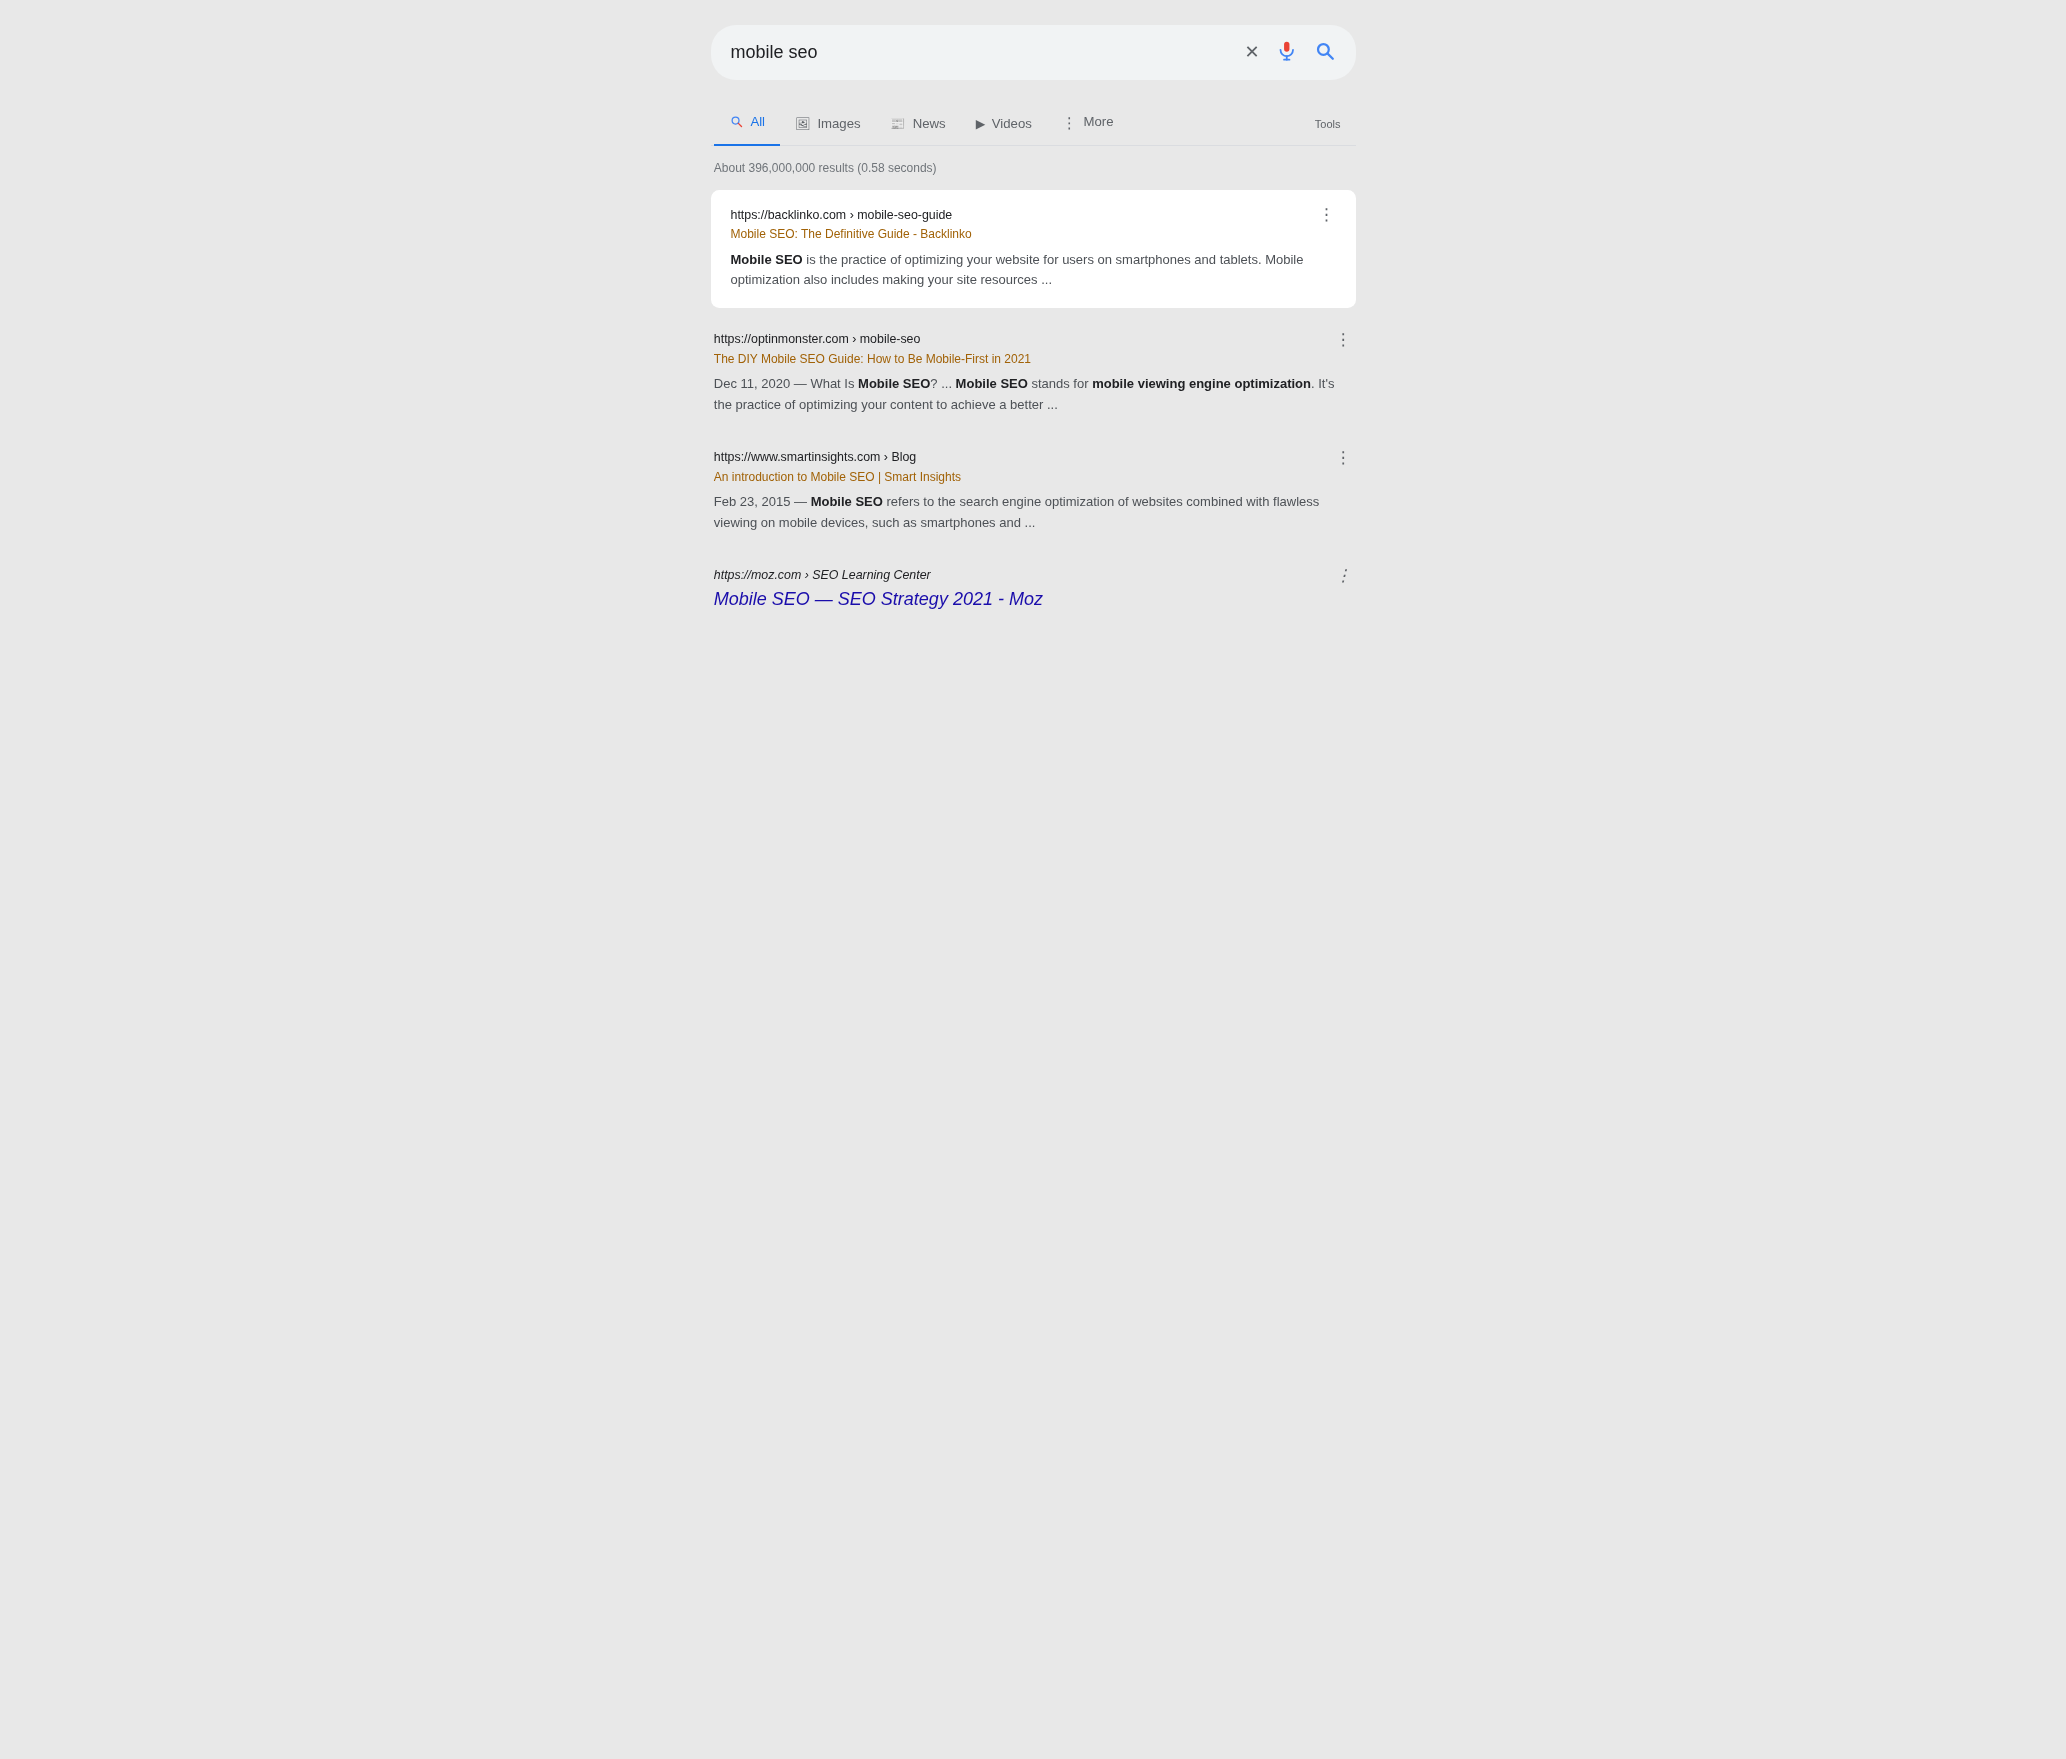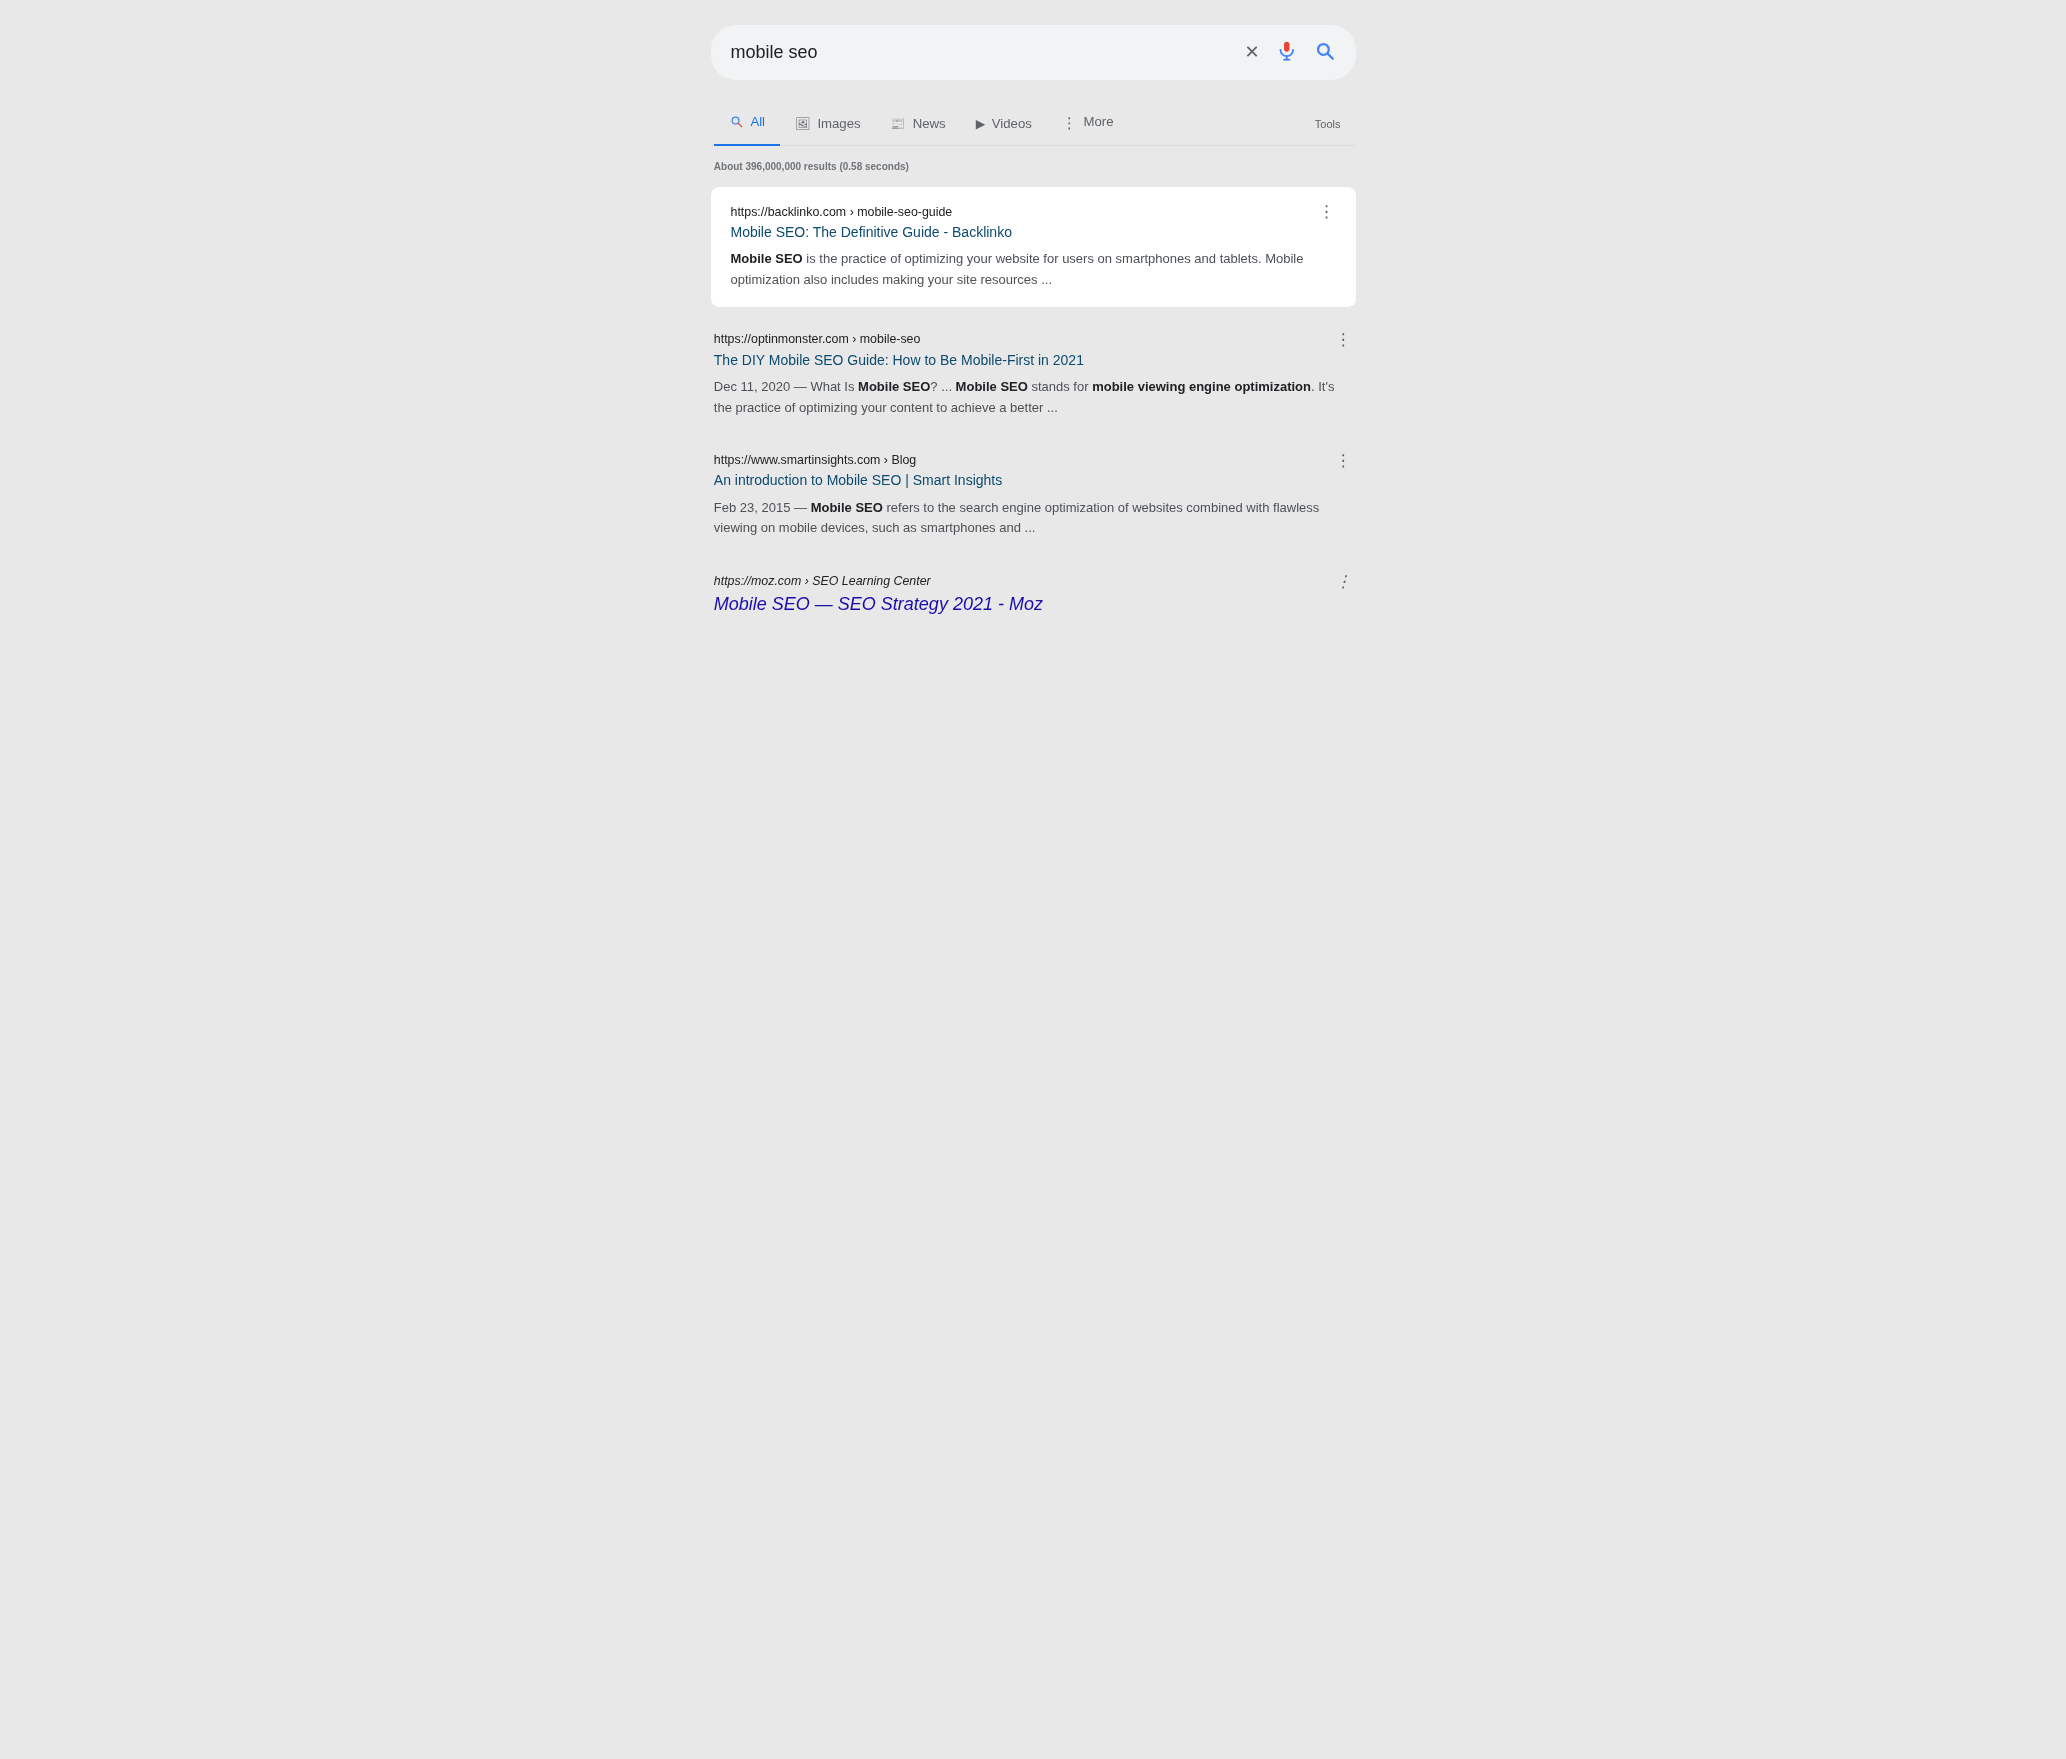--- a/index.html
+++ b/index.html
@@ -63,25 +63,24 @@
     }
     .nav-tools {
       margin-left: auto;
       padding: 11.6px 15px;
       font-size: 11px;
       color: #5f6368;
       cursor: pointer;
     }
     
     .results-count {
-      font-size: 10px;
+      font-size: 12px;
       color: #70757a;
       margin-bottom: 15px;
       padding: 0 3.3px;
-      font-weight: bold;
     }
     
     .result-card {
       background: #fff;
       border-radius: 8.3px;
       padding: 16.5px 20px;
       margin-bottom: 8.3px;
     }
     .result-item {
       padding: 15px 3.3px;
@@ -99,22 +98,22 @@
     }
     .result-options-icon {
       margin-left: auto;
       color: #5f6368;
       font-size: 16.5px;
       cursor: pointer;
       line-height: 1;
       letter-spacing: 0.8px;
     }
     .result-title {
-      font-size: 14px;
-      color: #0c4a6e;
+      font-size: 12px;
+      color: #a16207;
       text-decoration: none;
       line-height: 1.4;
       display: block;
       margin-bottom: 6.6px;
       cursor: pointer;
     }
     .result-snippet {
       font-size: 13px;
       color: #4d5156;
       line-height: 1.6;

